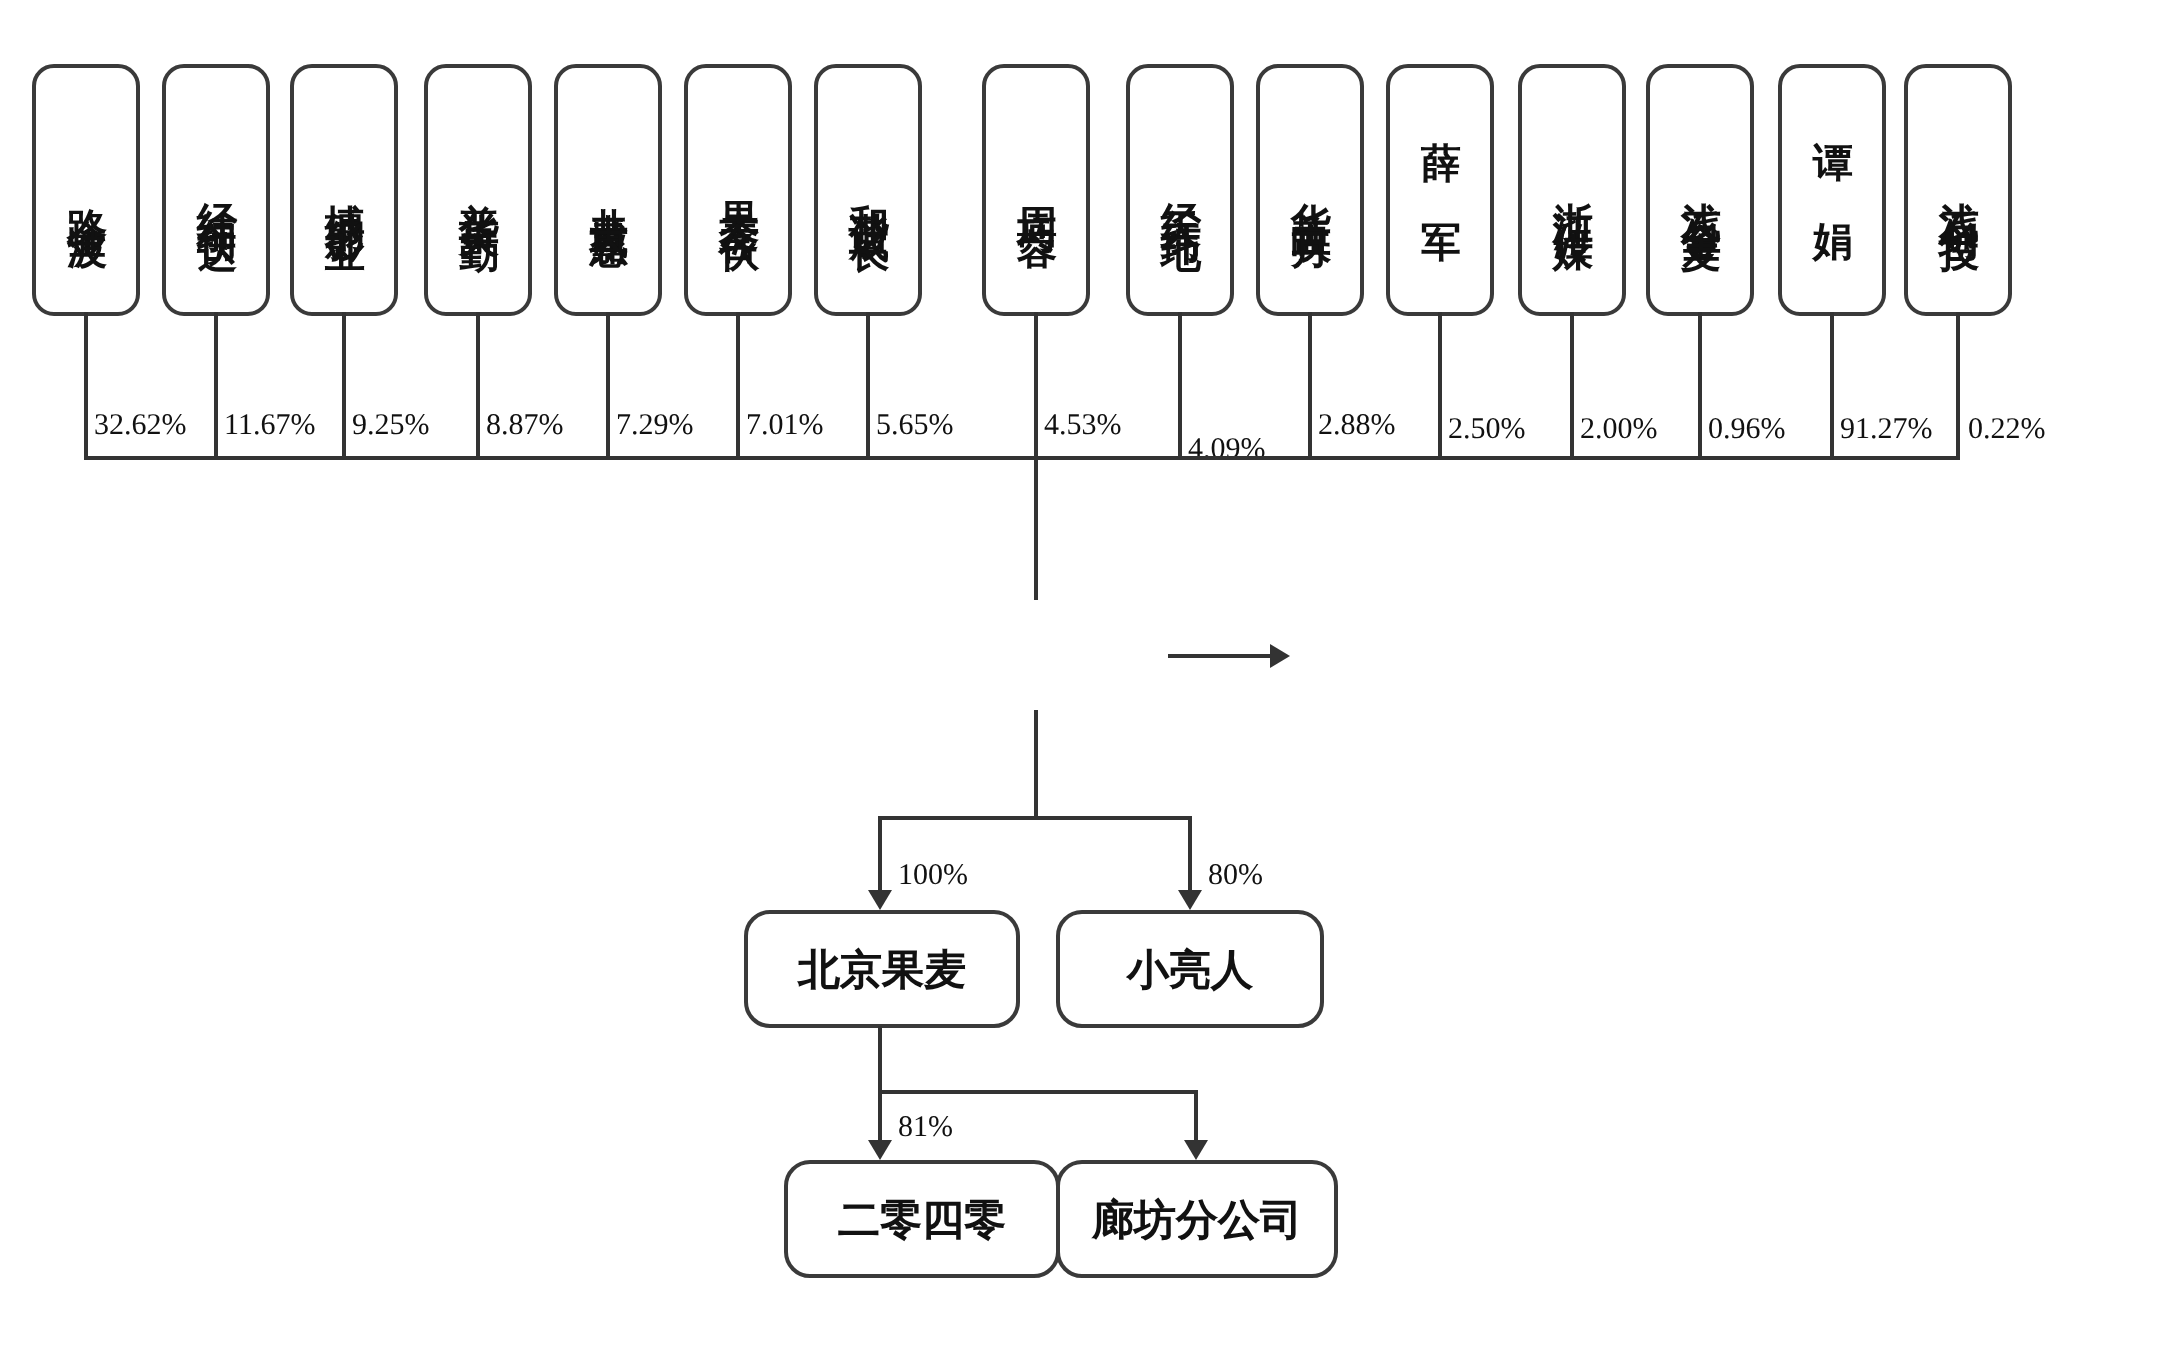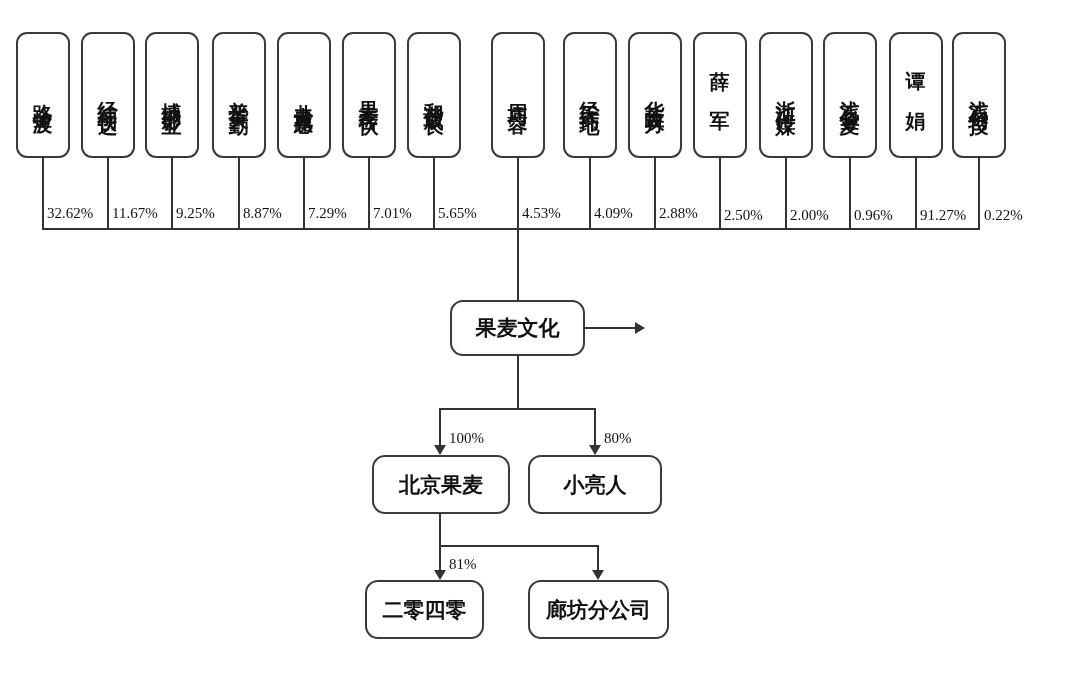--- a/index.html
+++ b/index.html
@@ -124,35 +124,32 @@
   <div class="vline" style="left:978px;top:156px;height:74px"></div>
 
   <div class="pct" style="left:47px;top:206px">32.62%</div>
   <div class="pct" style="left:112px;top:206px">11.67%</div>
   <div class="pct" style="left:176px;top:206px">9.25%</div>
   <div class="pct" style="left:243px;top:206px">8.87%</div>
   <div class="pct" style="left:308px;top:206px">7.29%</div>
   <div class="pct" style="left:373px;top:206px">7.01%</div>
   <div class="pct" style="left:438px;top:206px">5.65%</div>
   <div class="pct" style="left:522px;top:206px">4.53%</div>
-  <div class="pct" style="left:594px;top:206px">4.09%</div>
+  <div class="pct" style="left:594px;top:218px">4.09%</div>
   <div class="pct" style="left:659px;top:206px">2.88%</div>
   <div class="pct" style="left:724px;top:208px">2.50%</div>
   <div class="pct" style="left:790px;top:208px">2.00%</div>
   <div class="pct" style="left:854px;top:208px">0.96%</div>
   <div class="pct" style="left:920px;top:208px">91.27%</div>
   <div class="pct" style="left:984px;top:208px">0.22%</div>
 
   <div class="hline" style="left:42px;top:228px;width:938px"></div>
 
   <div class="vline" style="left:517px;top:229px;height:71px"></div>
 
-  <div class="node hnode" style="left:450px;top:300px;width:135px;height:56px">
-    <span>果麦文化</span>
-  </div>
 
   <div class="hline" style="left:584px;top:327px;width:52px"></div>
   <div class="arr-right" style="left:635px;top:322px"></div>
 
   <div class="vline" style="left:517px;top:355px;height:54px"></div>
   <div class="hline" style="left:439px;top:408px;width:157px"></div>
   <div class="vline" style="left:439px;top:408px;height:39px"></div>
   <div class="arr-down" style="left:434px;top:445px"></div>
   <div class="vline" style="left:594px;top:408px;height:39px"></div>
   <div class="arr-down" style="left:589px;top:445px"></div>
@@ -167,20 +164,20 @@
   </div>
 
   <div class="vline" style="left:439px;top:513px;height:33px"></div>
   <div class="hline" style="left:439px;top:545px;width:160px"></div>
   <div class="vline" style="left:439px;top:545px;height:28px"></div>
   <div class="arr-down" style="left:434px;top:570px"></div>
   <div class="vline" style="left:597px;top:545px;height:28px"></div>
   <div class="arr-down" style="left:592px;top:570px"></div>
   <div class="pct" style="left:449px;top:557px">81%</div>
 
-  <div class="node hnode" style="left:365px;top:580px;width:119px;height:59px">
+  <div class="node hnode" style="left:392px;top:580px;width:138px;height:59px">
     <span>二零四零</span>
   </div>
   <div class="node hnode" style="left:528px;top:580px;width:141px;height:59px">
     <span>廊坊分公司</span>
   </div>
 
 </div>
 
 </body></html>

